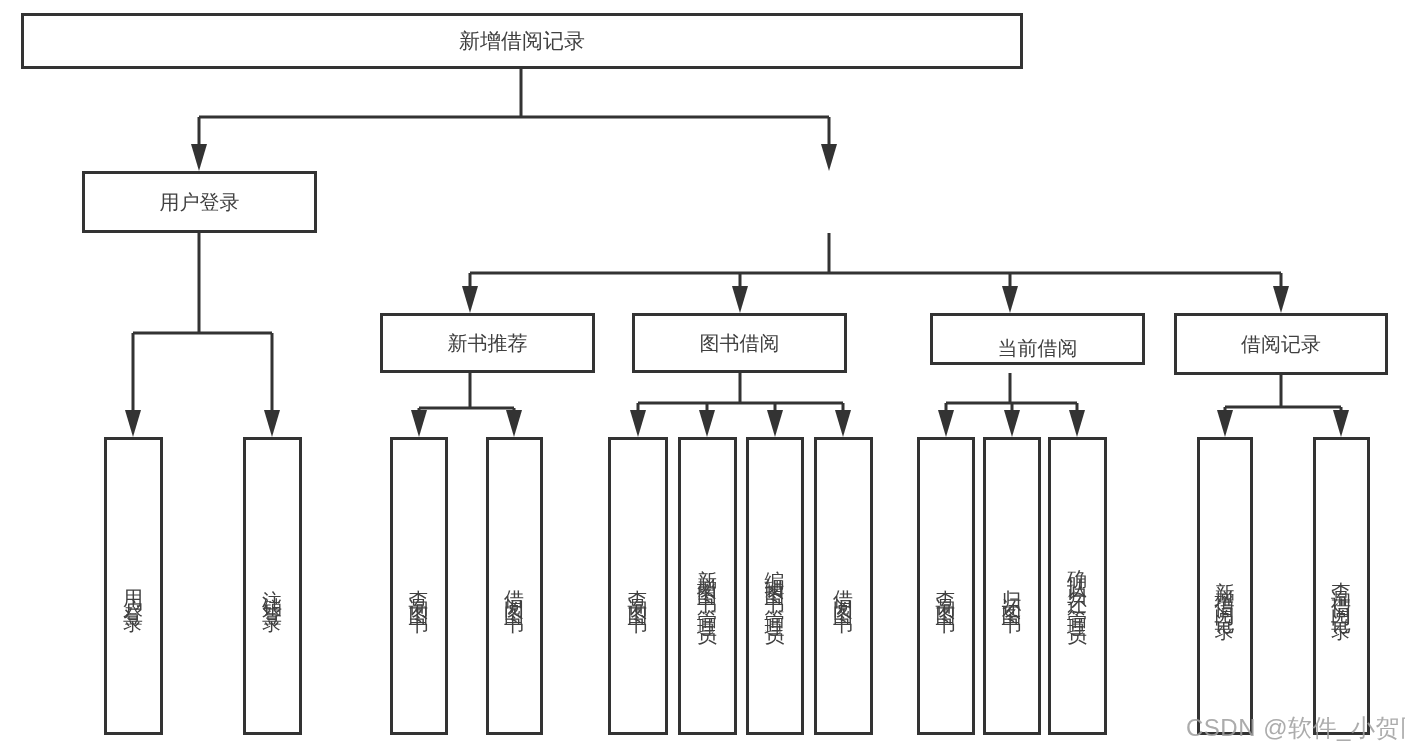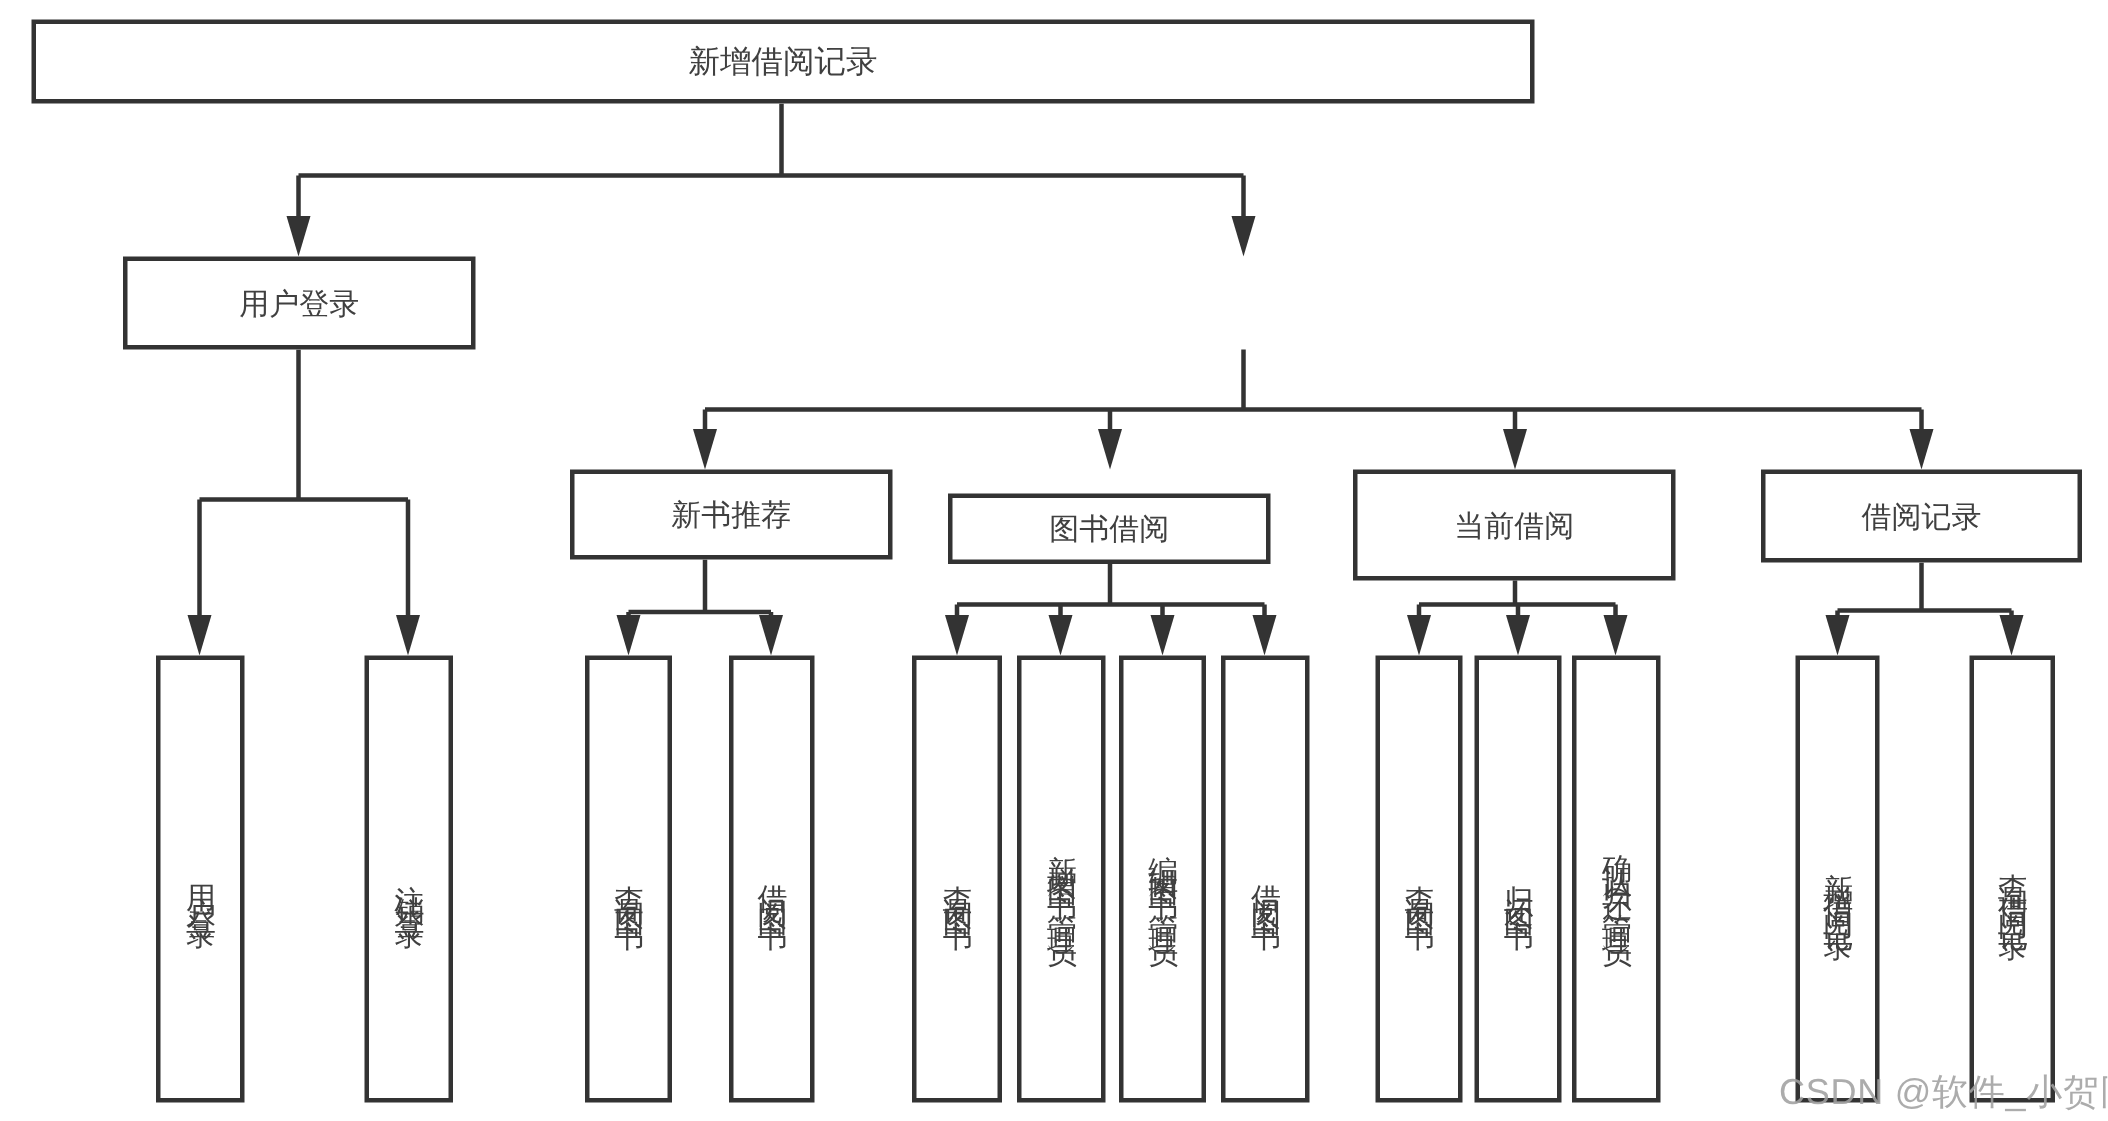--- a/index.html
+++ b/index.html
@@ -84,24 +84,24 @@
     <span class="hlabel">新增借阅记录</span>
   </div>
 
   <div class="box" style="left:82px;top:171px;width:235px;height:62px;">
     <span class="hlabel">用户登录</span>
   </div>
 
   <div class="box" style="left:362px;top:313px;width:215px;height:60px;margin-left:18px;">
     <span class="hlabel">新书推荐</span>
   </div>
-  <div class="box" style="left:632px;top:329px;width:215px;height:47px;">
+  <div class="box" style="left:632px;top:313px;width:215px;height:60px;">
     <span class="hlabel">图书借阅</span>
   </div>
-  <div class="box" style="left:902px;top:313px;width:215px;height:74px;">
+  <div class="box" style="left:930px;top:313px;width:215px;height:52px;align-items:flex-end;">
     <span class="hlabel">当前借阅</span>
   </div>
   <div class="box" style="left:1174px;top:313px;width:214px;height:62px;">
     <span class="hlabel">借阅记录</span>
   </div>
 
   <div class="box leaf" style="left:104px;top:437px;width:59px;height:298px;">
     <span class="vlabel">用户登录</span>
   </div>
   <div class="box leaf" style="left:243px;top:437px;width:59px;height:298px;">

